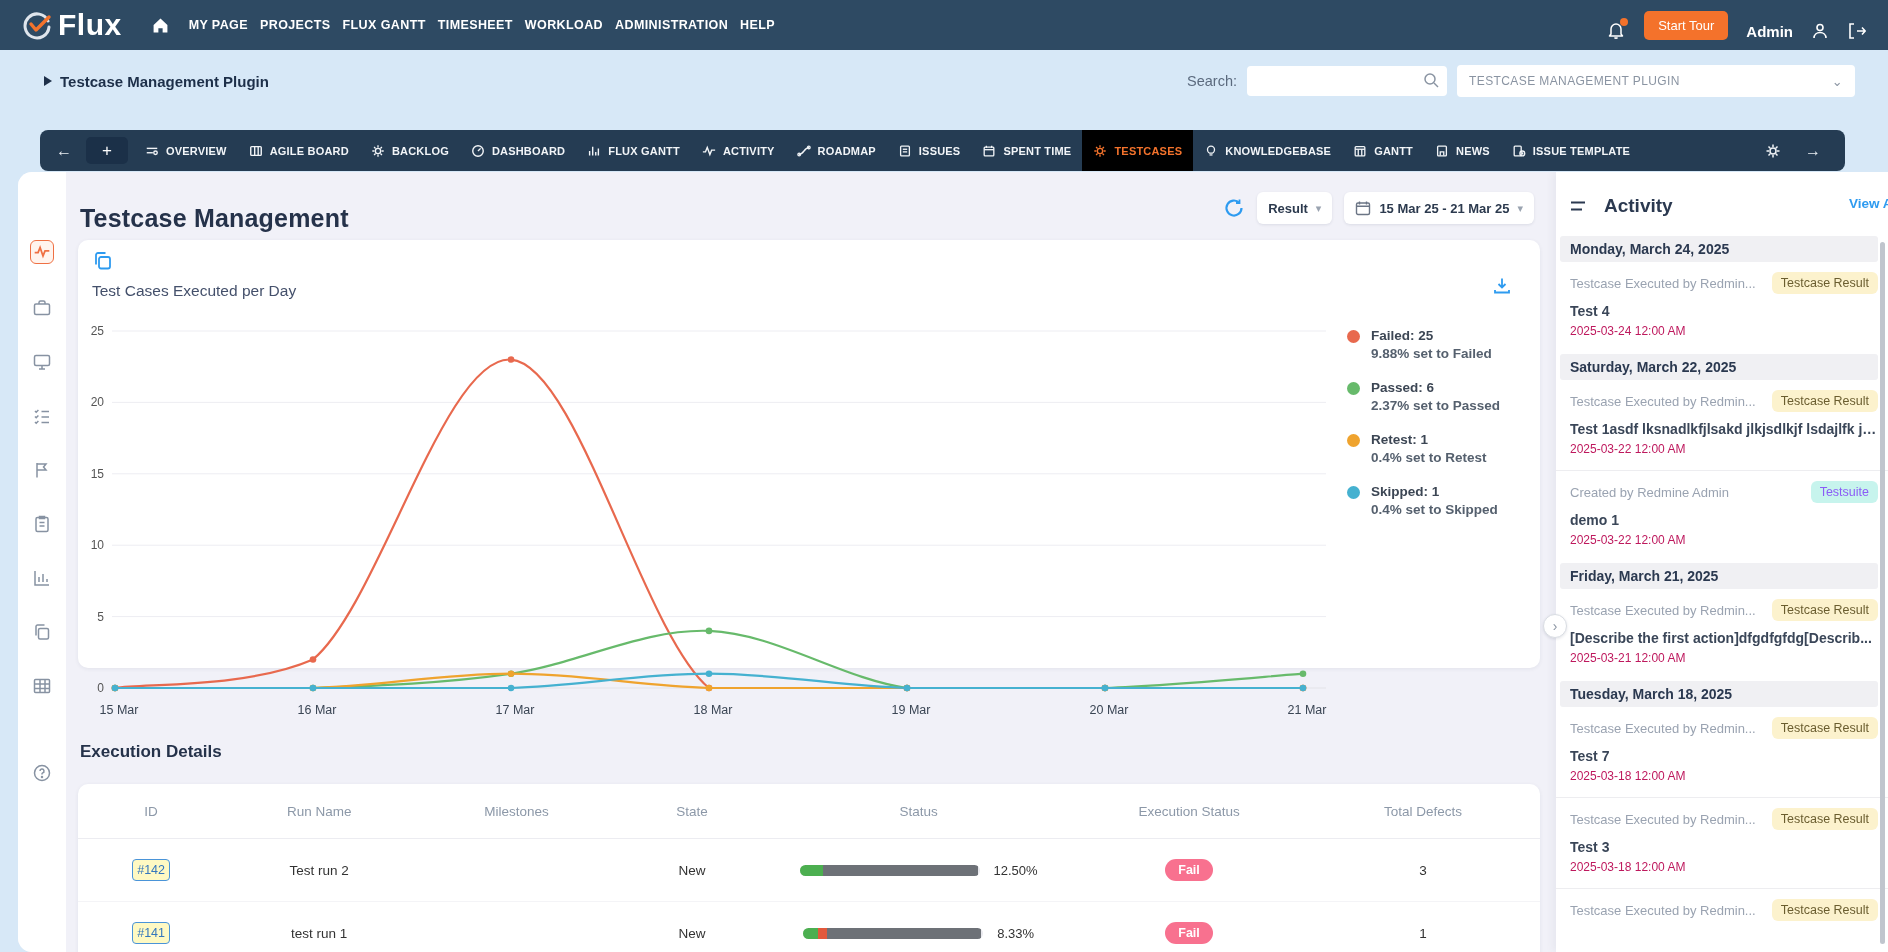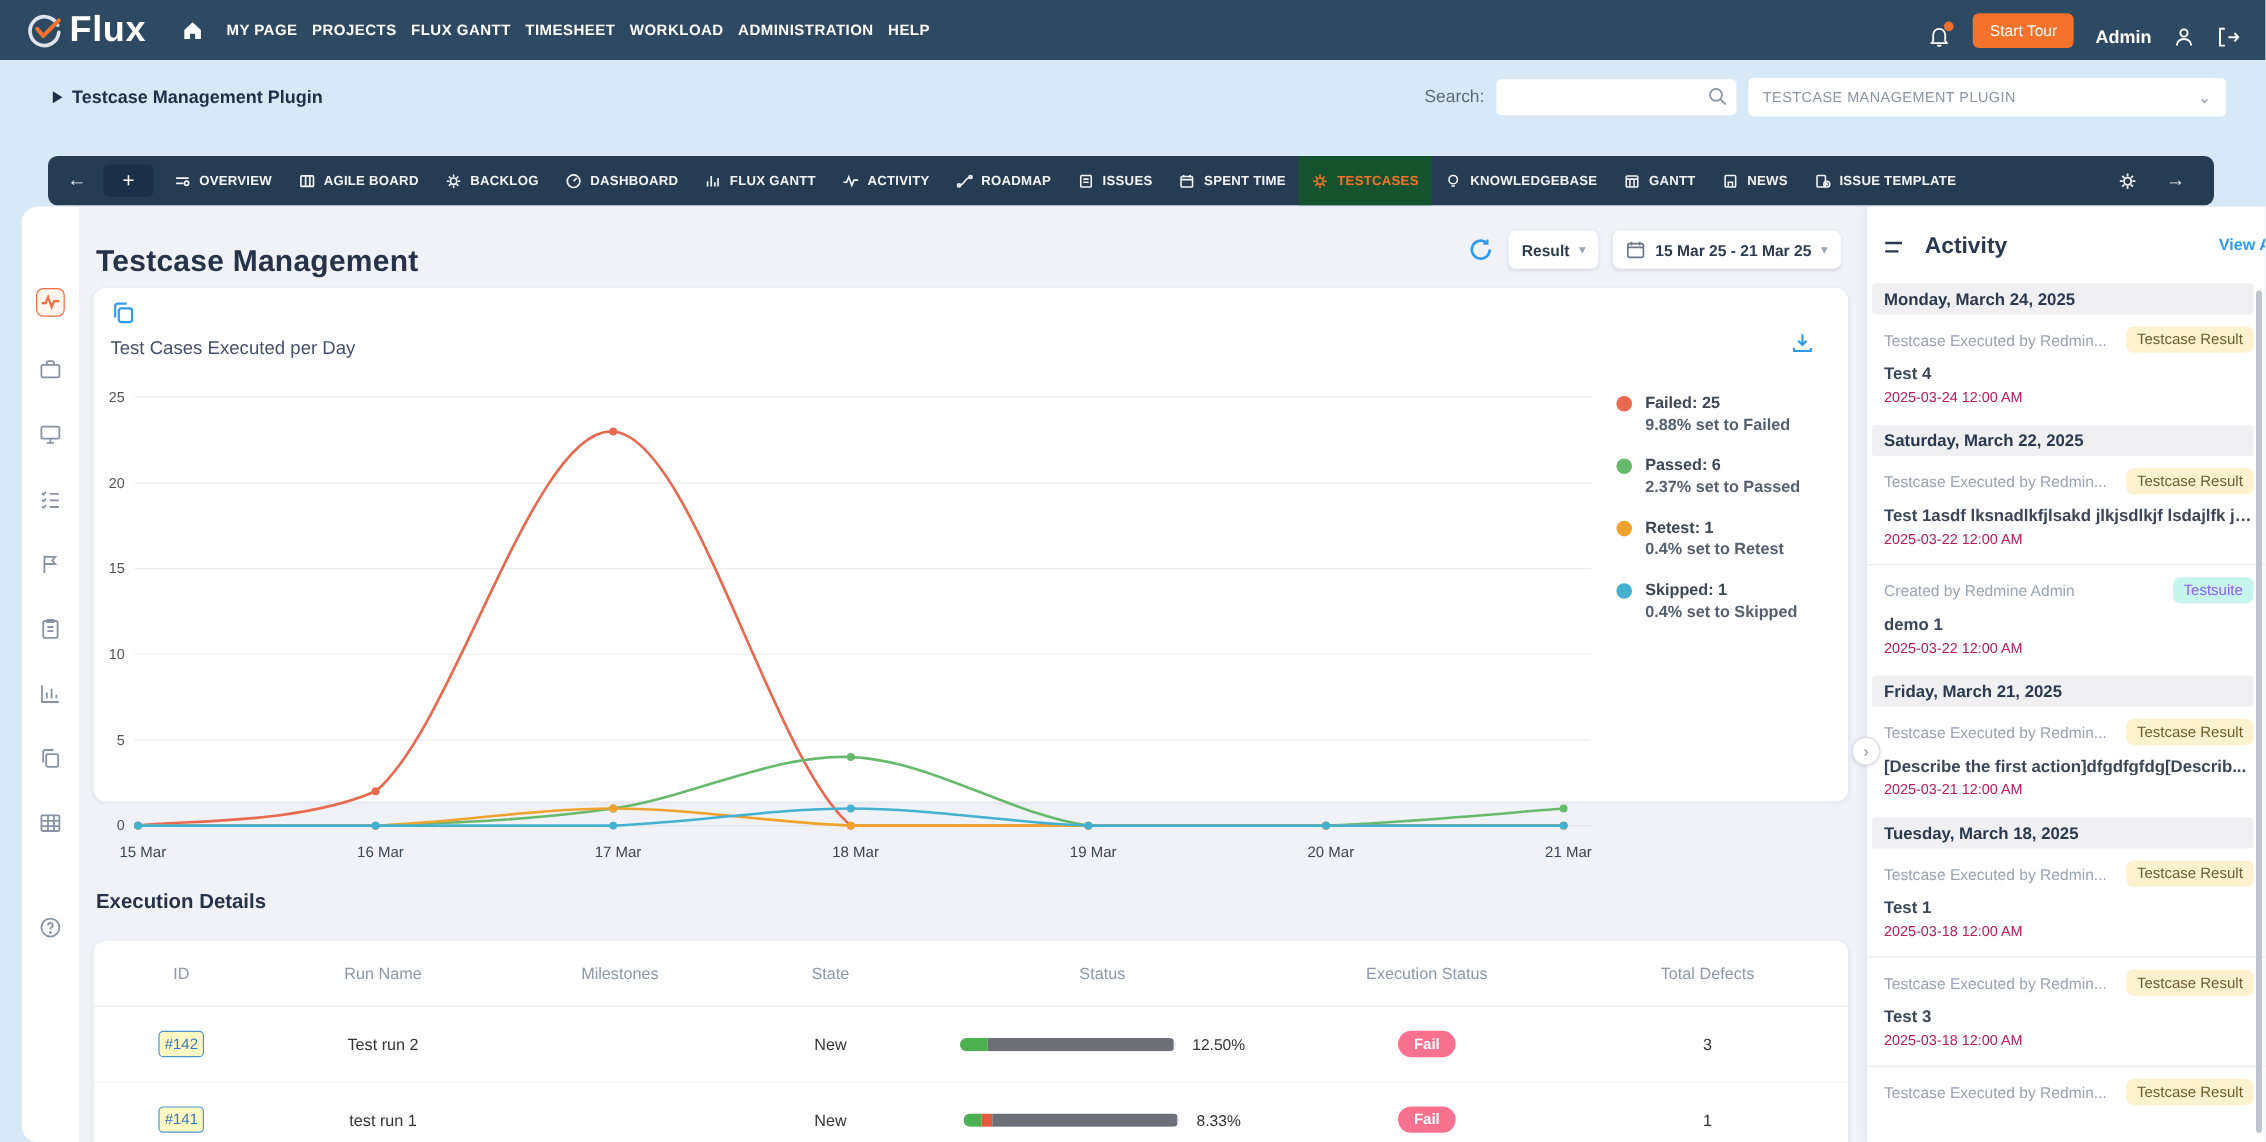--- a/index.html
+++ b/index.html
@@ -38,21 +38,21 @@
   .proj-select .chev{margin-left:auto;color:#8a94a2;font-size:13px}
 
   
   .tabbar{position:absolute;left:40px;right:43px;top:80px;height:41px;background:#253c53;border-radius:8px;
           display:flex;align-items:center;padding:0 8px;box-sizing:border-box;color:#fff;z-index:5}
   .tb-arrow{font-size:16px;color:#e8edf2;padding:0 8px;cursor:pointer}
   .tb-plus{background:#1b3048;border-radius:5px;width:42px;height:27px;display:flex;align-items:center;
            justify-content:center;font-size:17px;color:#fff;margin:0 6px;cursor:pointer}
   .tab{display:flex;align-items:center;gap:7px;padding:0 11px;height:100%;font-size:11px;font-weight:bold;
        letter-spacing:.2px;white-space:nowrap;cursor:pointer;color:#f2f5f8}
-  .tab.active{background:#14532d;color:#f4732c}
+  .tab.active{background:#000000;color:#f4732c}
   .tab.active svg{stroke:#f4732c}
   .tab svg{stroke:#f2f5f8}
   .tb-end{margin-left:auto;display:flex;align-items:center;gap:16px;padding-right:8px}
 
   
   .wrapper{position:absolute;top:172px;left:18px;right:0;bottom:0;background:#f1f1f8;
            border-top-left-radius:14px;border-bottom-left-radius:14px;overflow:hidden}
   .side{position:absolute;left:0;top:0;bottom:0;width:48px;background:#fff;display:flex;flex-direction:column;
         align-items:center;padding-top:68px;gap:34px;box-sizing:border-box}
   .side .sic{cursor:pointer;display:flex}
@@ -609,21 +609,21 @@
       <div class="act-etitle">[Describe the first action]dfgdfgfdg[Describ...</div>
       <div class="act-time">2025-03-21 12:00 AM</div>
     </div>
 
     <div class="act-strip">Tuesday, March 18, 2025</div>
     <div class="act-entry">
       <div class="act-meta">
         <span class="meta-text">Testcase Executed by Redmin...</span>
         <span class="badge yellow">Testcase Result</span>
       </div>
-      <div class="act-etitle">Test 1</div>
+      <div class="act-etitle">Test 7</div>
       <div class="act-time">2025-03-18 12:00 AM</div>
     </div>
     <div class="act-entry sep">
       <div class="act-meta">
         <span class="meta-text">Testcase Executed by Redmin...</span>
         <span class="badge yellow">Testcase Result</span>
       </div>
       <div class="act-etitle">Test 3</div>
       <div class="act-time">2025-03-18 12:00 AM</div>
     </div>

